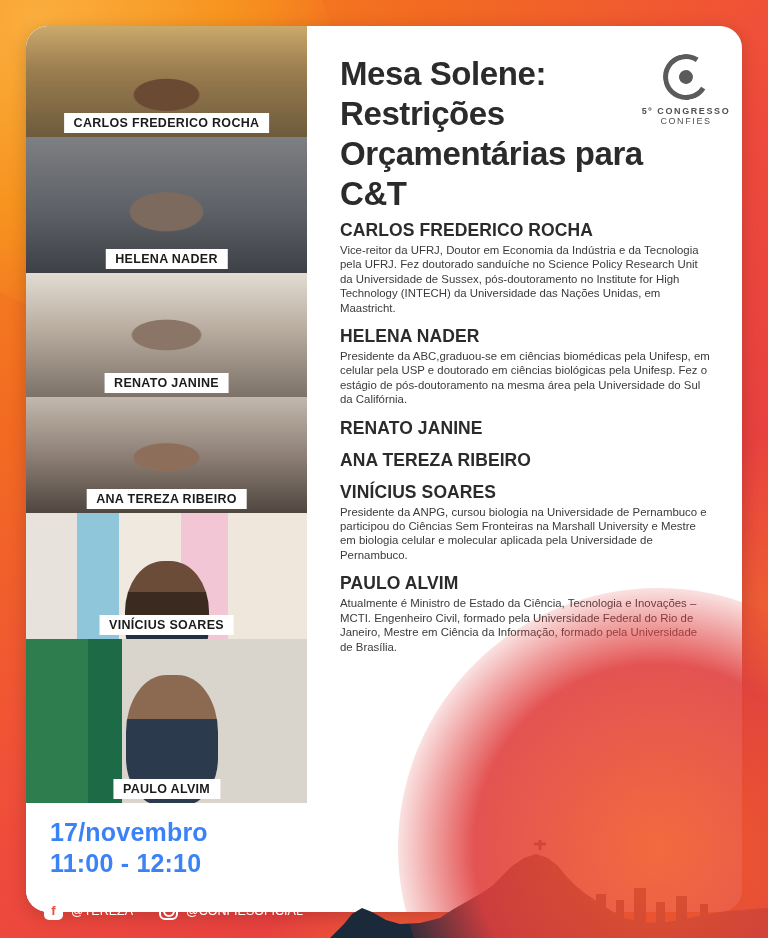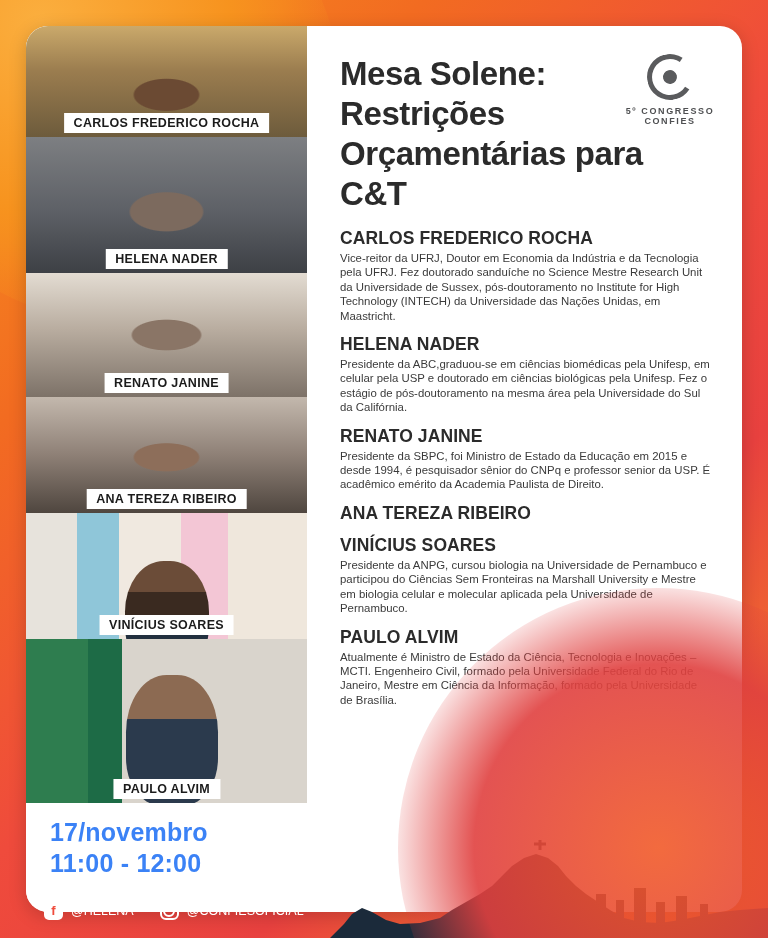--- a/index.html
+++ b/index.html
@@ -116,21 +116,21 @@
 
   
   .right-col {
     position: absolute;
     left: 281px; top: 0;
     width: 435px; height: 886px;
     padding: 28px 30px 0 33px;
   }
   .logo {
     position: absolute;
-    right: 26px; top: 28px;
+    right: 10px; top: 28px;
     width: 92px;
     text-align: center;
     color: #4f5052;
   }
   .logo .mark {
     width: 46px; height: 46px;
     margin: 0 auto 6px auto;
     border: 5px solid #5a5b5d;
     border-radius: 50%;
     border-right-color: transparent;
@@ -140,30 +140,30 @@
   .logo .mark::after {
     content: "";
     position: absolute;
     left: 50%; top: 50%;
     transform: translate(-50%,-50%);
     width: 14px; height: 14px;
     background: #5a5b5d;
     border-radius: 50%;
   }
   .logo .l1 { font-size: 9px; font-weight: bold; letter-spacing: 1.6px; }
-  .logo .l2 { font-size: 9px; font-weight: bold; letter-spacing: 1.6px; }
+  .logo .l2 { font-size: 9px; font-weight: normal; letter-spacing: 1.6px; }
 
   .title {
     font-size: 33px;
     line-height: 40px;
     font-weight: bold;
     color: #2b2b2b;
     letter-spacing: -.4px;
     max-width: 330px;
-    margin-bottom: 14px;
+    margin-bottom: 6px;
   }
   .speaker { margin-bottom: 11px; }
   .speaker h3 {
     font-size: 17.5px;
     font-weight: bold;
     color: #2b2b2b;
     letter-spacing: .1px;
     margin-bottom: 2px;
   }
   .speaker p {
@@ -253,47 +253,46 @@
       </div>
 
       <div class="photo p6">
         <div class="ph-bg"></div>
         <div class="ph-head"></div>
         <div class="namebar">PAULO ALVIM</div>
       </div>
 
       <div class="event-info">
         <div>17/novembro</div>
-        <div>11:00 - 12:00</div>
+        <div>11:00 - 12:10</div>
       </div>
     </div>
 
     <div class="right-col">
 
       <div class="logo">
         <div class="mark"></div>
         <div class="l1">5º CONGRESSO</div>
         <div class="l2">CONFIES</div>
       </div>
 
       <div class="title">Mesa Solene: Restrições Orçamentárias para C&amp;T</div>
 
       <div class="speaker">
         <h3>CARLOS FREDERICO ROCHA</h3>
-        <p>Vice-reitor da UFRJ, Doutor em Economia da Indústria e da Tecnologia pela UFRJ. Fez doutorado sanduíche no Science Mestre Research Unit da Universidade de Sussex, pós-doutoramento no Institute for High Technology (INTECH) da Universidade das Nações Unidas, em Maastricht.</p>
+        <p>Vice-reitor da UFRJ, Doutor em Economia da Indústria e da Tecnologia pela UFRJ. Fez doutorado sanduíche no Science Policy Research Unit da Universidade de Sussex, pós-doutoramento no Institute for High Technology (INTECH) da Universidade das Nações Unidas, em Maastricht.</p>
       </div>
 
       <div class="speaker">
         <h3>HELENA NADER</h3>
         <p>Presidente da ABC,graduou-se em ciências biomédicas pela Unifesp, em celular pela USP e doutorado em ciências biológicas pela Unifesp. Fez o estágio de pós-doutoramento na mesma área pela Universidade do Sul da Califórnia.</p>
       </div>
 
       <div class="speaker">
         <h3>RENATO JANINE</h3>
-        <p>Presidente da SBPC, foi Ministro de Estado da Educação em 2015 e desde 1994, é pesquisador sênior do CNPq e professor senior da USP. É acadêmico emérito da Academia Paulista de Direito.</p>
       </div>
 
       <div class="speaker">
         <h3>ANA TEREZA RIBEIRO</h3>
       </div>
 
       <div class="speaker">
         <h3>VINÍCIUS SOARES</h3>
         <p>Presidente da ANPG, cursou biologia na Universidade de Pernambuco e participou do Ciências Sem Fronteiras na Marshall University e Mestre em biologia celular e molecular aplicada pela Universidade de Pernambuco.</p>
       </div>
@@ -312,19 +311,19 @@
     <rect x="616" y="72" width="8" height="38" fill="#1b2a3a"></rect>
     <rect x="634" y="60" width="12" height="50" fill="#1b2a3a"></rect>
     <rect x="656" y="74" width="9" height="36" fill="#1b2a3a"></rect>
     <rect x="676" y="68" width="11" height="42" fill="#1b2a3a"></rect>
     <rect x="700" y="76" width="8" height="34" fill="#1b2a3a"></rect>
     <path fill="#1b2a3a" d="M540,22 l0,-10 M534,16 l12,0" stroke="#1b2a3a" stroke-width="3"></path>
   </svg>
 
   <div class="social">
     <span class="badge">f</span>
-    <span>@HELENA</span>
+    <span>@TEREZA</span>
     <span class="sep"></span>
     <span class="ig-badge"></span>
     <span>@CONFIESOFICIAL</span>
   </div>
 
 </div>
 
 </body></html>

